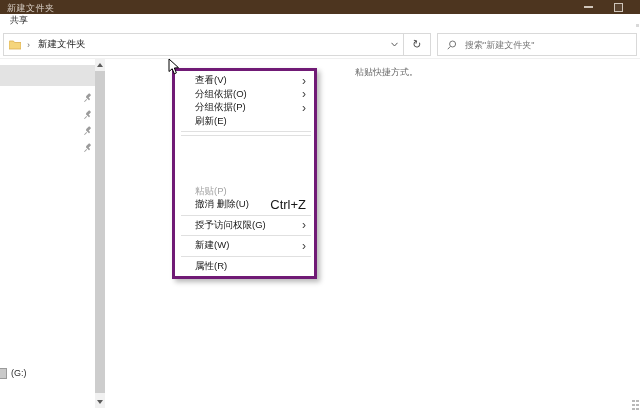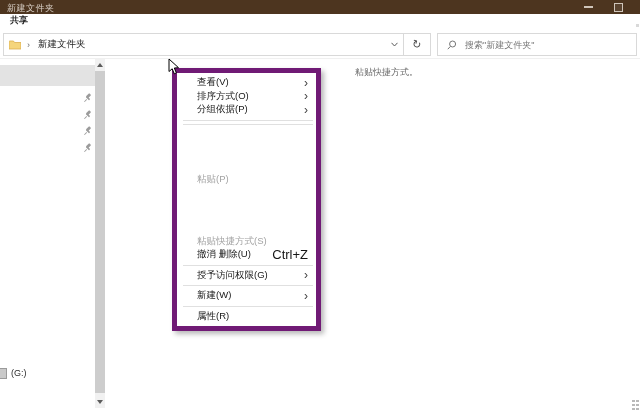--- a/index.html
+++ b/index.html
@@ -11,21 +11,21 @@
   
   .titlebar{position:absolute;left:0;top:0;width:640px;height:14px;background:var(--c-titlebar,#4d351f);}
   .titlebar-title{position:absolute;left:7px;top:2px;font-size:9px;color:#d9d0c6;letter-spacing:.5px;}
   .win-btn{position:absolute;top:0;height:14px;width:26px;display:flex;align-items:center;justify-content:center;}
   .btn-min{left:575px;}
   .btn-max{left:605px;}
   .glyph-min{width:9px;height:2px;background:#cfc5ba;}
   .glyph-max{width:7px;height:7px;border:1px solid #cfc5ba;background:rgba(255,255,255,.08);}
   
   .tabrow{position:absolute;left:0;top:14px;width:640px;height:16px;background:#fff;}
-  .tab{position:absolute;top:0;font-size:9px;color:#2b2b2b;font-weight:bold;}
+  .tab{position:absolute;top:0;font-size:9px;color:#2b2b2b;}
   .tab-share{left:10px;}
   .tab-view{left:42px;margin-top:22px;}
   .ribbon-corner{position:absolute;left:636px;top:24px;width:3px;height:3px;background:#d9d9d9;}
   
   .toolbar{position:absolute;left:0;top:30px;width:640px;height:28px;background:#fff;border-bottom:1px solid #f0f0f0;}
   .addressbox{position:absolute;left:3px;top:3px;width:399px;height:21px;border:1px solid #d9d9d9;background:#fff;display:flex;align-items:center;}
   .addr-folder{margin-left:5px;flex:0 0 auto;}
   .addr-chevron{margin-left:6px;font-size:9px;color:#6d6d6d;}
   .addr-text{margin-left:8px;font-size:9.5px;color:#1f1f1f;flex:1 1 auto;white-space:nowrap;overflow:hidden;}
   .addr-drop{width:18px;height:100%;display:flex;align-items:center;justify-content:center;border-left:0;}
@@ -46,21 +46,21 @@
   .sb-arrow{position:absolute;left:0;width:10px;height:12px;display:flex;align-items:center;justify-content:center;}
   .sb-up{top:0;}
   .sb-down{bottom:0;}
   .tri-up{width:0;height:0;border-left:3px solid transparent;border-right:3px solid transparent;border-bottom:4px solid #5c5c5c;}
   .tri-down{width:0;height:0;border-left:3px solid transparent;border-right:3px solid transparent;border-top:4px solid #5c5c5c;}
   .sb-thumb{position:absolute;left:0;top:12px;width:10px;height:322px;background:#cdcdcd;}
   
   .empty-msg{position:absolute;left:355px;top:66px;font-size:9px;color:#6b6b6b;}
   
   .context-menu{position:absolute;left:172px;top:68px;width:139px;background:#fff;
-    border:5px solid #701a75;box-shadow:3px 3px 5px rgba(0,0,0,.28);padding:3px 0;z-index:10;}
+    border:3px solid #701a75;box-shadow:3px 3px 5px rgba(0,0,0,.28);padding:3px 0;z-index:10;}
   .menu-item{height:13.6px;display:flex;align-items:center;padding:0 8px 0 20px;font-size:9.5px;color:#161616;white-space:nowrap;}
   .menu-item.disabled{color:#a3a3a3;margin-top:48px;}
   .mi-label{flex:0 0 auto;}
   .mi-shortcut{margin-left:auto;font-size:13px;color:#161616;}
   .mi-arrow{margin-left:auto;font-size:12px;color:#3f3f3f;line-height:1;transform:scaleY(1.1);}
   .menu-sep{height:1px;background:#e0e0e0;margin:3px 3px 3px 6px;}
   
   .cursor{position:absolute;left:168px;top:58px;z-index:20;pointer-events:none;}
   
   .corner-glyph{position:absolute;left:632px;top:400px;width:7px;height:11px;
@@ -166,34 +166,34 @@
 </div>
 
 <div class="empty-msg">粘贴快捷方式。</div>
 
 <div class="context-menu">
     <div class="menu-item">
       <span class="mi-label">查看(V)</span>
       <span class="mi-arrow">›</span>
     </div>
     <div class="menu-item">
-      <span class="mi-label">排序方式(O)</span>
+      <span class="mi-label">分组依据(O)</span>
       <span class="mi-arrow">›</span>
     </div>
     <div class="menu-item">
       <span class="mi-label">分组依据(P)</span>
       <span class="mi-arrow">›</span>
+    </div>
+    <div class="menu-item">
+      <span class="mi-label">刷新(E)</span>
     </div>
     <div class="menu-sep"></div>
     <div class="menu-sep"></div>
     <div class="menu-item disabled">
       <span class="mi-label">粘贴(P)</span>
-    </div>
-    <div class="menu-item disabled">
-      <span class="mi-label">粘贴快捷方式(S)</span>
     </div>
     <div class="menu-item">
       <span class="mi-label">撤消 删除(U)</span>
       <span class="mi-shortcut">Ctrl+Z</span>
     </div>
     <div class="menu-sep"></div>
     <div class="menu-item">
       <span class="mi-label">授予访问权限(G)</span>
       <span class="mi-arrow">›</span>
     </div>

